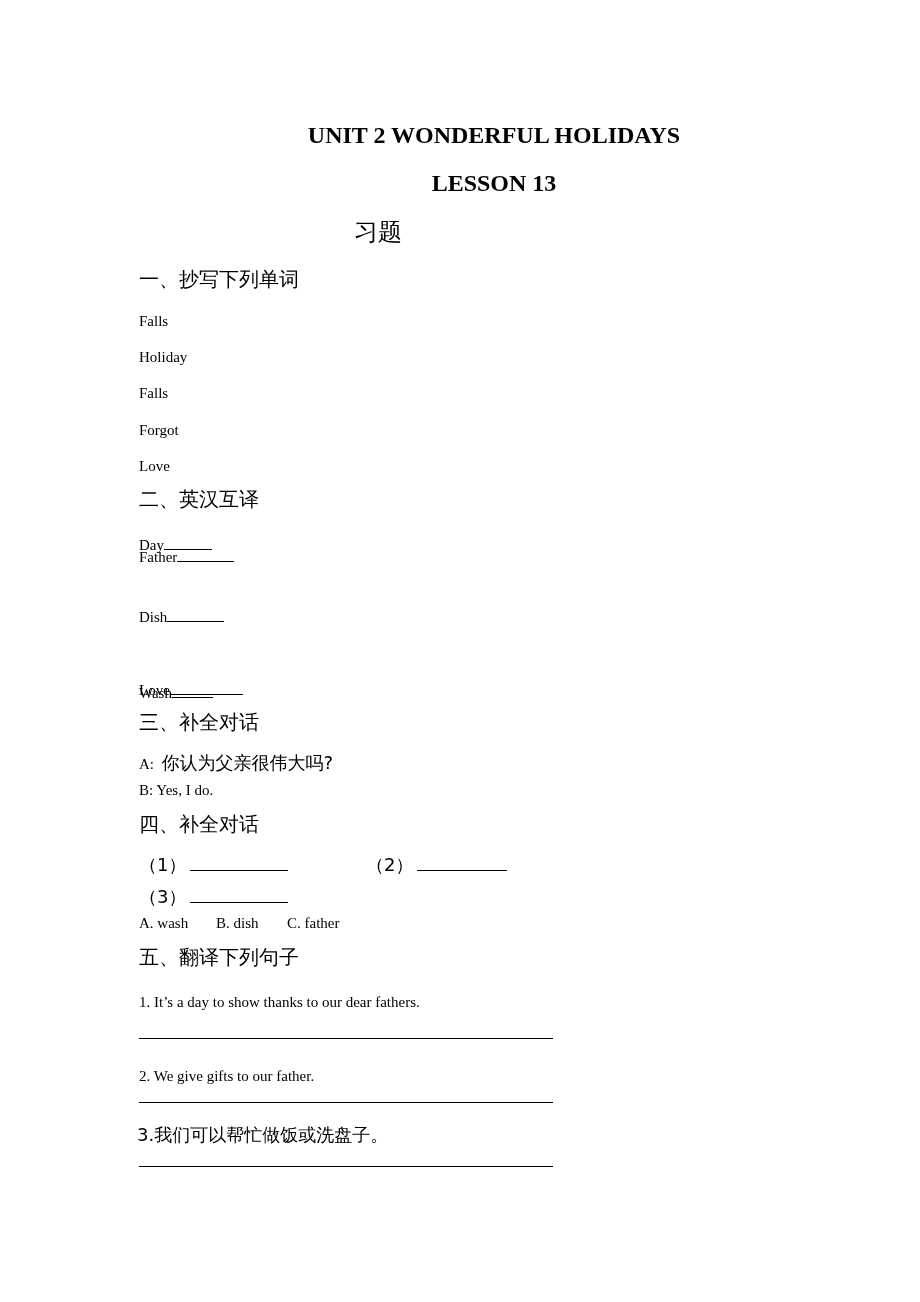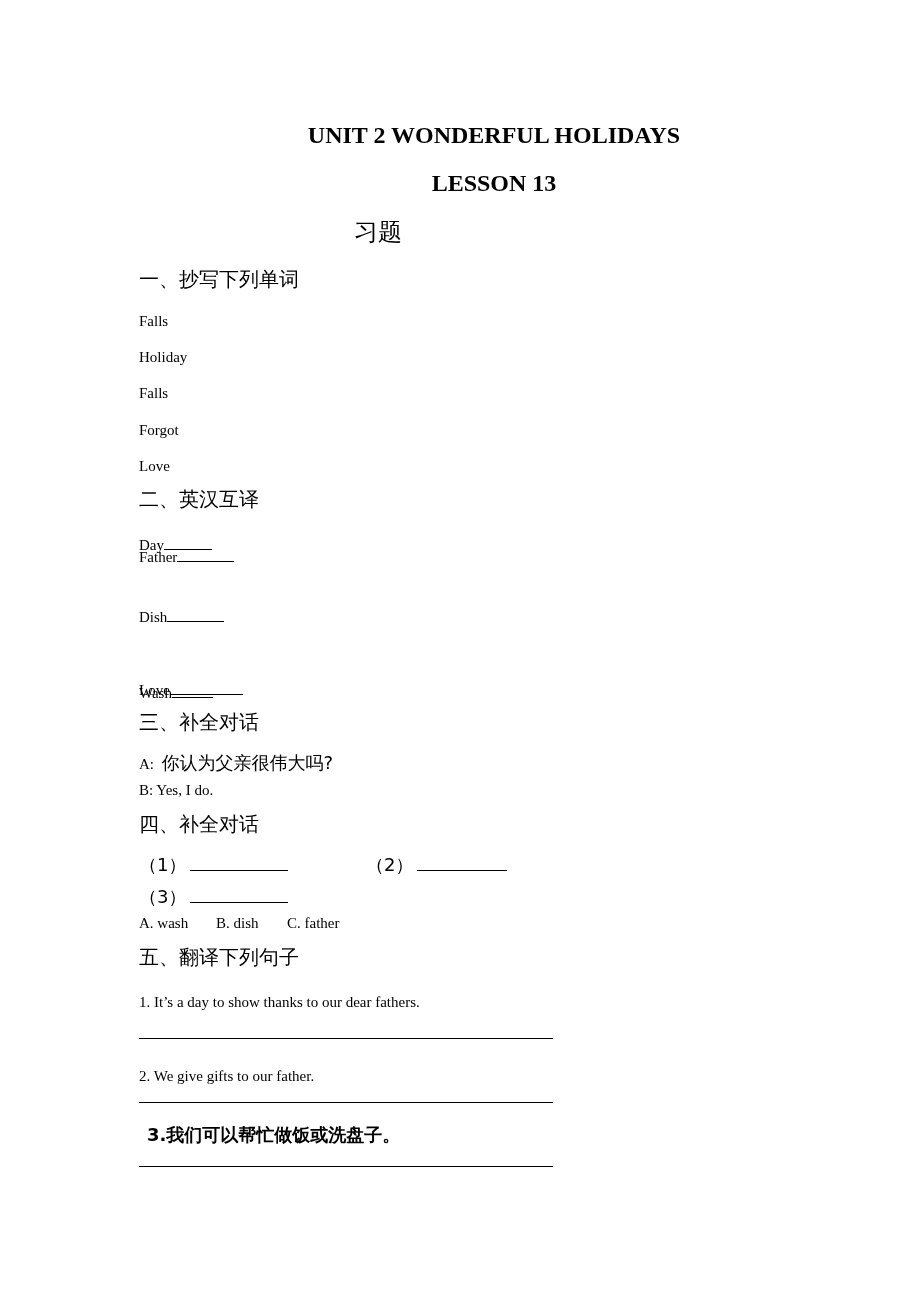--- a/index.html
+++ b/index.html
@@ -44,14 +44,14 @@
 <div class="abs txt" style="top:885px; left:139px;"><span class="cjk-txt">（3）</span><span class="blank" style="width:98px; margin-left:4px"></span></div>
 <div class="abs txt" style="top:915px; left:139px;">A. wash</div>
 <div class="abs txt" style="top:915px; left:216px;">B. dish</div>
 <div class="abs txt" style="top:915px; left:287px;">C. father</div>
 
 <div class="abs sec" style="top:944px;">五、翻译下列句子</div>
 <div class="abs txt" style="top:994px;">1. It’s a day to show thanks to our dear fathers.</div>
 <div class="line" style="top:1038px;"></div>
 <div class="abs txt" style="top:1068px;">2. We give gifts to our father.</div>
 <div class="line" style="top:1102px;"></div>
-<div class="abs txt cjk-txt" style="top:1123px; left:147px;font-weight:bold;">3.我们可以帮忙做饭或洗盘子。</div>
+<div class="abs txt cjk-txt" style="top:1123px; left:137px;">3.我们可以帮忙做饭或洗盘子。</div>
 <div class="line" style="top:1166px;"></div>
 
 </body></html>

